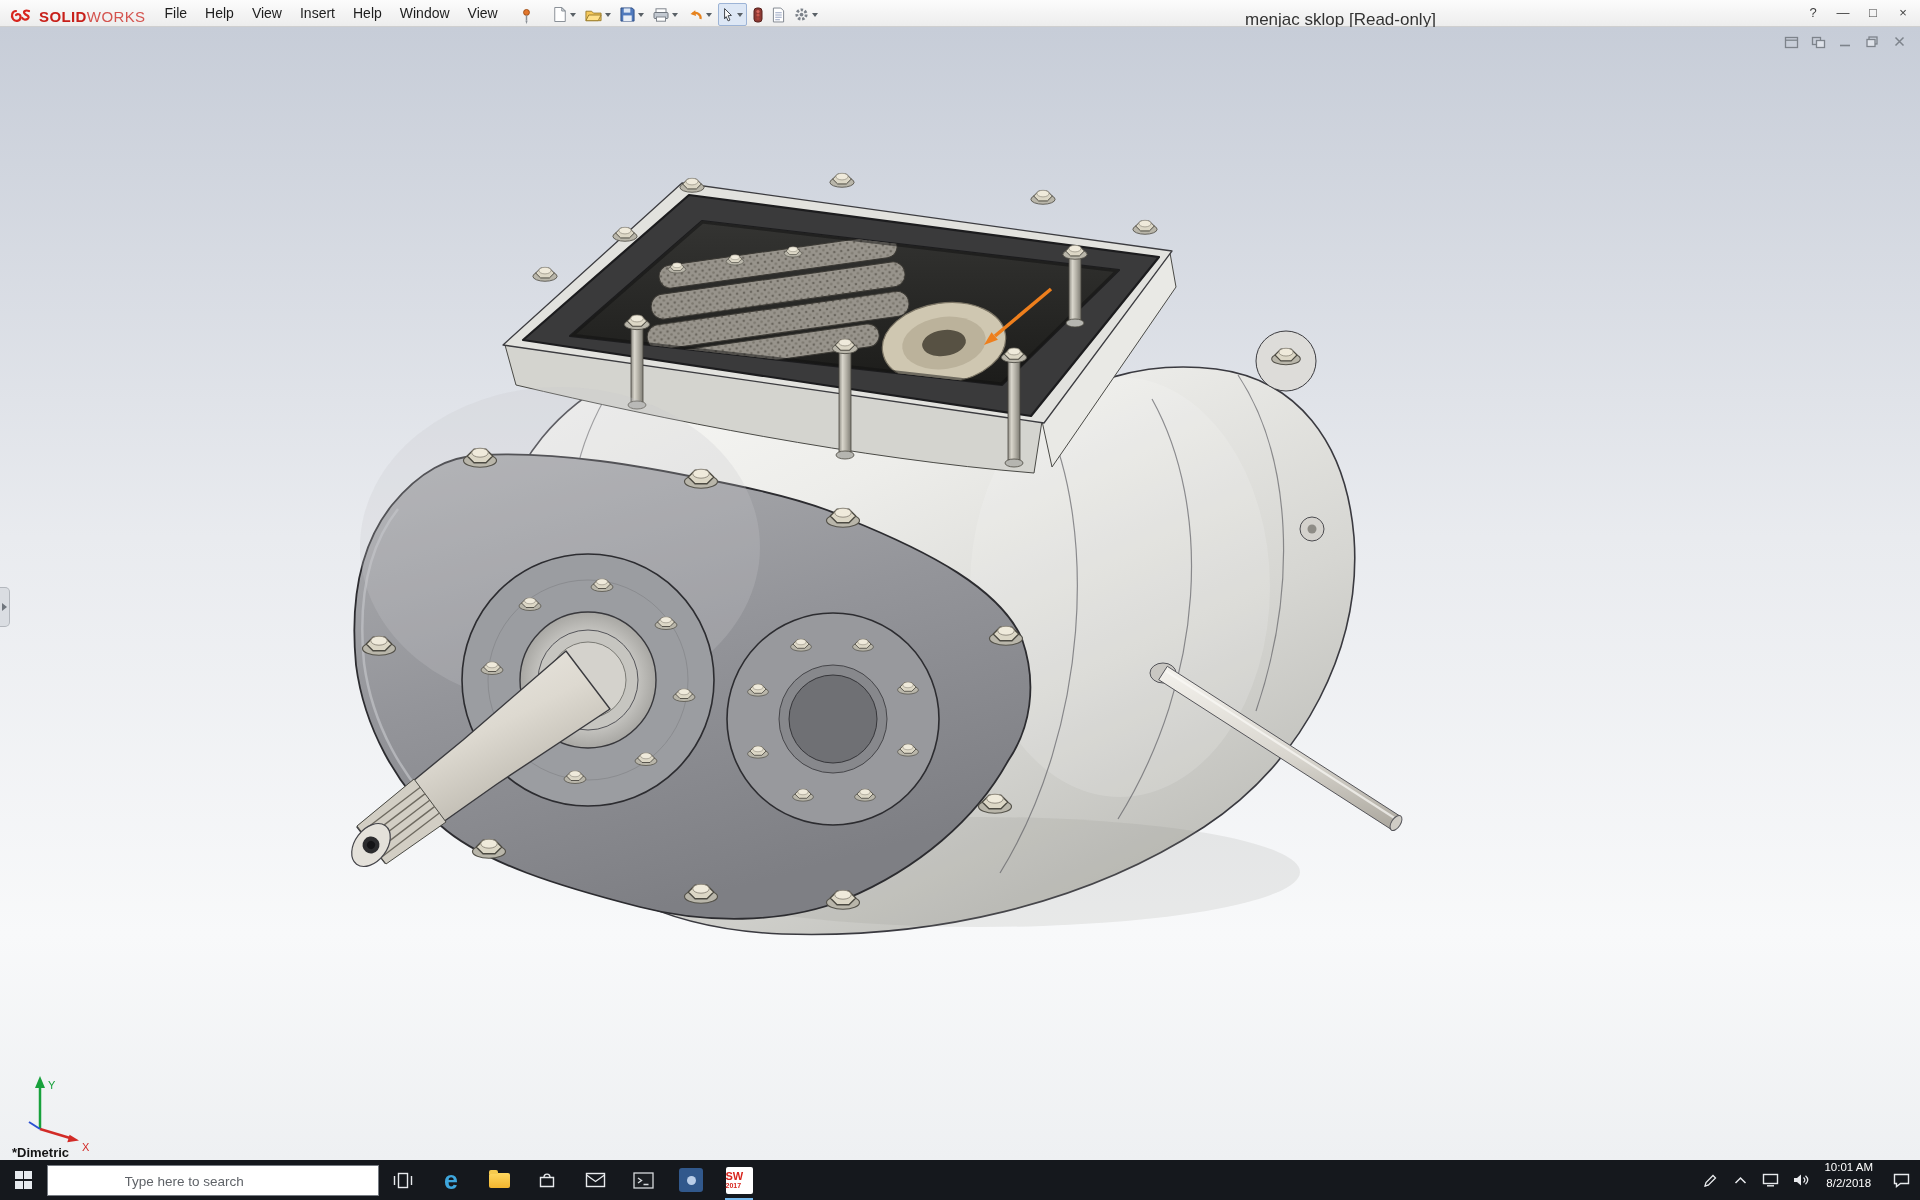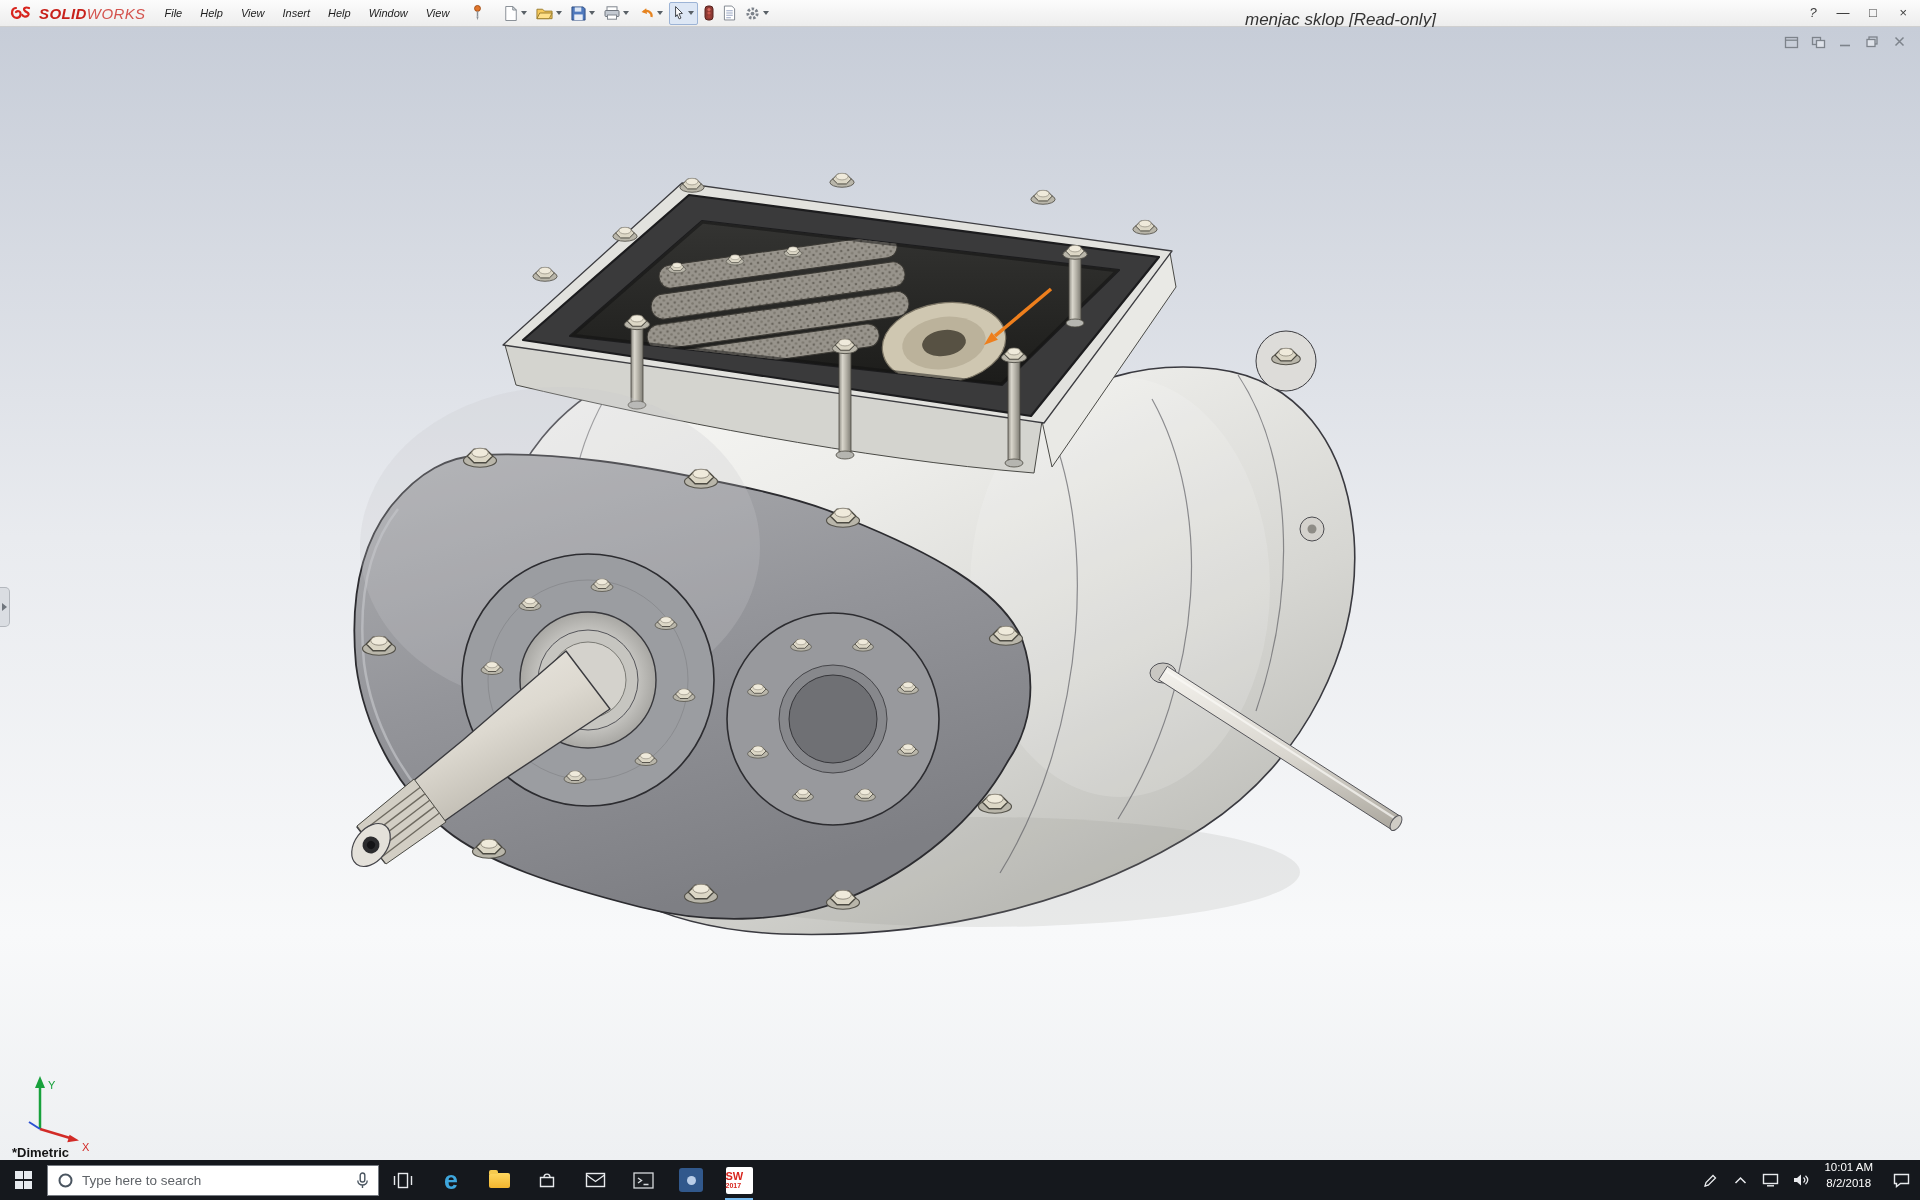--- a/index.html
+++ b/index.html
@@ -1,26 +1,26 @@
 <!DOCTYPE html>
 <html><head>
 <meta charset="utf-8">
 <style>
   * { margin:0; padding:0; box-sizing:border-box; }
   html,body { width:1920px; height:1200px; overflow:hidden;
     font-family:"Liberation Sans", sans-serif; background:#e9ebef; }
 
   
   .titlebar { position:relative; height:27px; background:linear-gradient(#fcfcfc,#ededed);
-    border-bottom:1px solid #cfcfcf; display:flex; align-items:center;font-style:italic; }
+    border-bottom:1px solid #cfcfcf; display:flex; align-items:flex-end; }
   .brand { display:flex; align-items:center; gap:5px; padding:0 10px 0 8px; }
   .brand-text { font-size:15px; letter-spacing:.4px; color:#c8201a; font-weight:700; }
   .brand-text .light { font-weight:400; color:#d4534e; }
   .menu { display:flex; }
-  .menu-item { padding:5px 9px; font-size:11px; color:#1d1d1d; cursor:default; }
+  .menu-item { padding:5px 9px; font-size:14px; color:#1d1d1d; cursor:default; }
   .pin { margin:0 8px 0 14px; display:flex; align-items:center; }
   .qat { display:flex; align-items:center; gap:3px; margin-left:10px; }
   .tool { height:23px; display:flex; align-items:center; padding:0 3px; border-radius:2px; }
   .tool.pressed { background:#dde7f5; border:1px solid #9db4d6; }
   .caret { width:0; height:0; border-left:3.5px solid transparent; border-right:3.5px solid transparent;
     border-top:4px solid #596066; margin-left:3px; }
   .doc-title { position:absolute; left:1245px; top:6px; height:27px; line-height:27px;
     font-size:17px; color:#333; white-space:nowrap; }
   .win-controls { position:absolute; right:2px; top:0; height:27px; display:flex; }
   .wc { width:30px; text-align:center; line-height:26px; font-size:13px; color:#3f3f3f; }
@@ -36,21 +36,21 @@
   .panel-tab i { width:0; height:0; border-top:4px solid transparent; border-bottom:4px solid transparent;
     border-left:5px solid #70767e; display:block; }
 
   
   .taskbar { position:absolute; left:0; top:1160px; width:1920px; height:40px;
     background:#15181d; display:flex; align-items:center; color:#e8eaed; }
   .start { width:47px; height:40px; display:grid; place-items:center; }
   .winlogo { display:grid; grid-template-columns:8px 8px; grid-template-rows:8px 8px; gap:1.5px; }
   .winlogo span { background:#e6eaee; }
   .searchbox { width:332px; height:31px; background:#ffffff; border:1px solid #767b82;
-    display:flex; align-items:center; gap:8px; padding:0 9px; }
+    display:flex; align-items:center; gap:8px; padding:0 9px;flex-direction:column; }
   .searchbox input { border:none; outline:none; flex:1; font-size:13.5px; color:#444;
     font-family:"Liberation Sans", sans-serif; background:transparent; }
   .searchbox input::placeholder { color:#5f6368; opacity:1; }
   .apps { display:flex; height:40px; }
   .app { width:48px; height:40px; display:grid; place-items:center; position:relative; }
   .app.running::after { content:""; position:absolute; left:10px; right:10px; bottom:0; height:2px; background:#76b9ed; }
   .edge-e { font-size:25px; font-weight:700; color:#3ea6dd; line-height:1; }
   .folder { width:21px; height:15px; background:linear-gradient(#ffd75f,#f2b52f); border-radius:2px; position:relative; }
   .folder::before { content:""; position:absolute; top:-3px; left:0; width:9px; height:4px;
     background:#f6ca4e; border-radius:2px 2px 0 0; }

